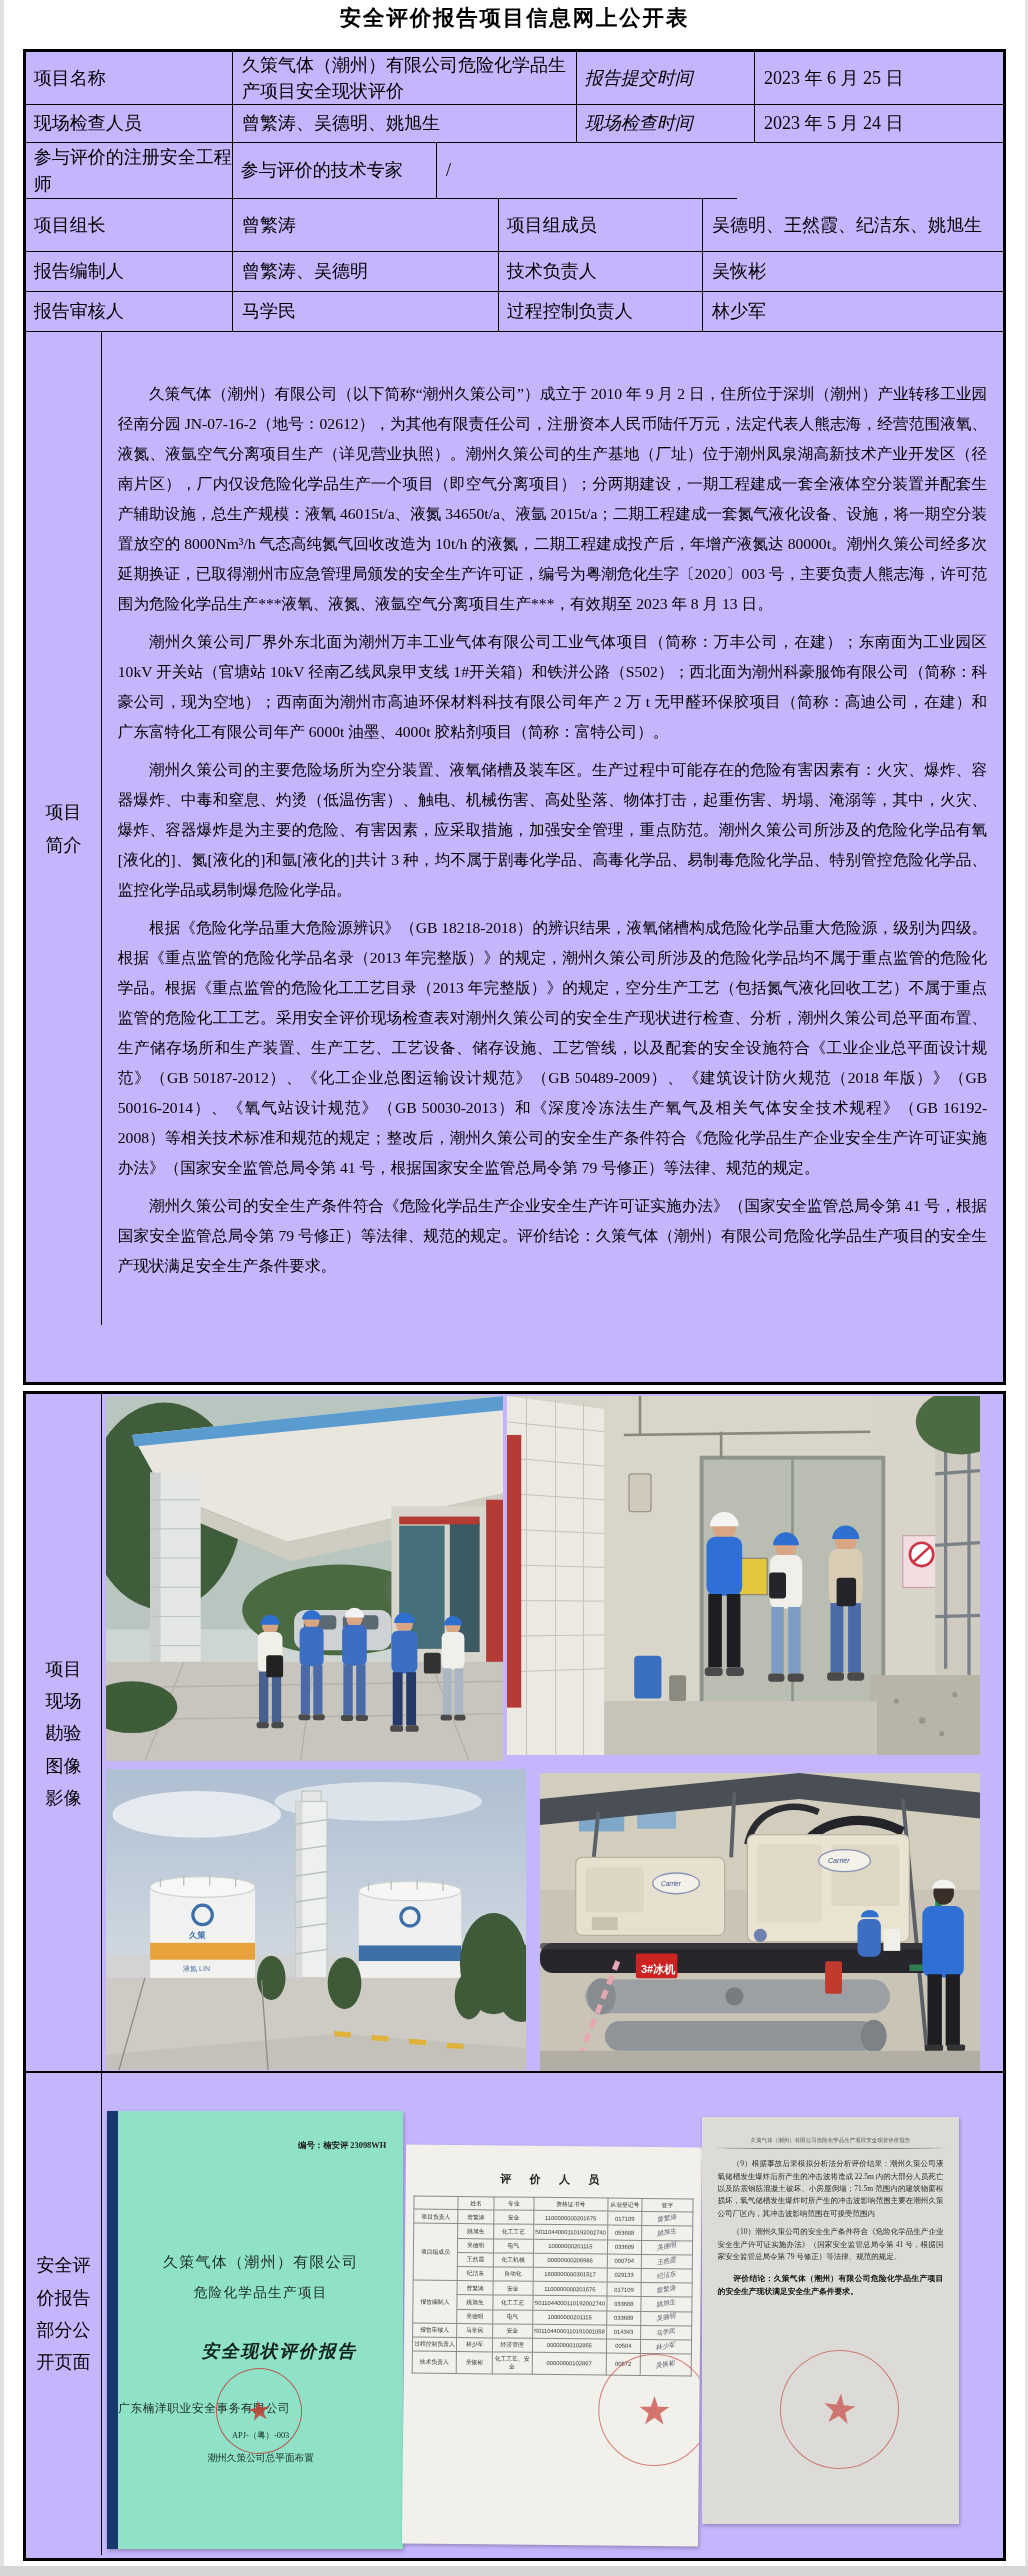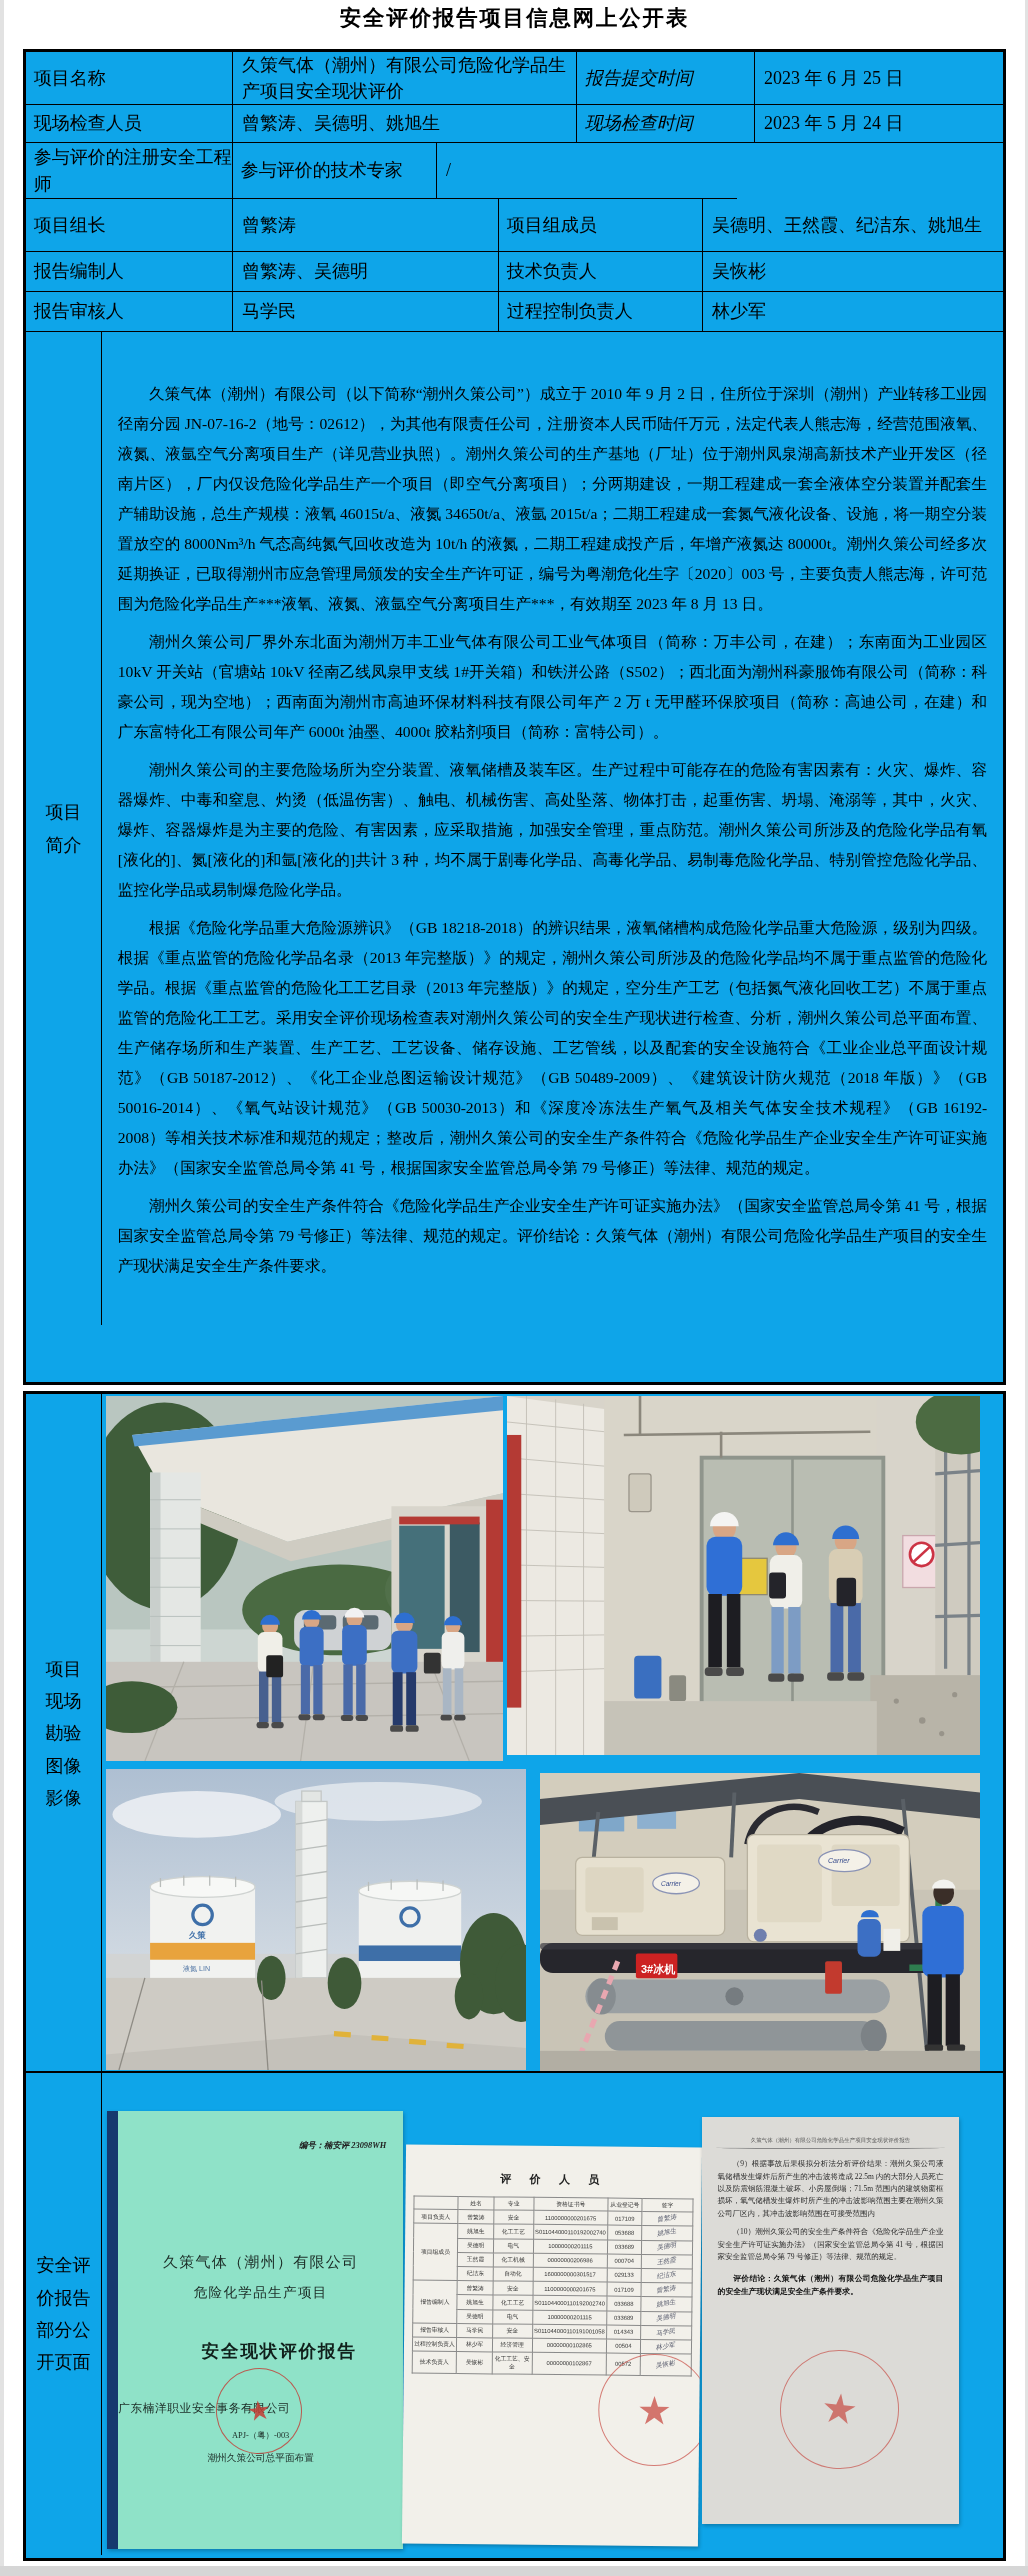--- a/index.html
+++ b/index.html
@@ -7,21 +7,21 @@
         font-family:"Liberation Serif","DejaVu Serif",serif;color:#000;}
   .edge{position:absolute;background:#e2e2e2;}
   .edge.l{left:0;top:0;width:3.9px;height:2576px;}
   .edge.r{right:0;top:0;width:3.9px;height:2576px;}
   .edge.b{left:0;top:2566px;width:1029px;height:9.7px;background:#d6d6d6;}
 
   .doc-title{position:absolute;left:0;top:2.6px;width:1029px;text-align:center;
              font-size:21.4px;font-weight:bold;letter-spacing:1.9px;}
 
   
-  .tbl{position:absolute;left:23px;width:983px;border:3.2px solid #000;box-sizing:border-box;background:#0ea5e9;}
+  .tbl{position:absolute;left:23px;width:983px;border:3.2px solid #000;box-sizing:border-box;background:#c4b5fd;}
   .t1{top:49px;height:1336px;}
   .t2{top:1391px;height:1170px;}
   .trow{display:flex;width:100%;box-sizing:border-box;}
   .cell{box-sizing:border-box;border-right:1.3px solid #000;border-bottom:1.3px solid #000;
         display:flex;align-items:center;font-size:18px;line-height:1.45;overflow:hidden;}
   .cell:last-child{border-right:none;}
   .trow:last-child .cell{border-bottom:none;}
   .lab{padding-left:7.8px;}
   .val{padding-left:9px;padding-right:5.2px;}
   
@@ -50,24 +50,24 @@
   .ph1{left:3.9px;top:1.9px;width:397px;height:365px;}
   .ph2{left:405px;top:1.9px;width:473px;height:359px;}
   .ph3{left:3.9px;top:375px;width:420px;height:301px;}
   .ph4{left:438px;top:379px;width:440px;height:298px;}
   .ovl{position:absolute;font-family:"Liberation Sans","DejaVu Sans",sans-serif;}
 
   
   .doc{position:absolute;box-shadow:1.3px 1.9px 3.9px rgba(0,0,0,.25);}
   .cover{left:5.2px;top:38px;width:296px;height:438px;background:#8fe2c8;}
   .cover .spine{position:absolute;left:0;top:0;width:11px;height:100%;background:#16386e;}
-  .cover .code{position:absolute;left:0;top:28.5px;width:279px;text-align:right;font-size:8.4px;font-weight:bold;color:#222;font-style:italic;}
+  .cover .code{position:absolute;left:0;top:28.5px;width:279px;text-align:right;font-size:8.4px;font-weight:bold;color:#222;}
   .cover .l1{position:absolute;left:11px;top:141px;width:285px;text-align:center;font-size:15px;letter-spacing:1.3px;color:#1b2b25;}
   .cover .l2{position:absolute;left:11px;top:172px;width:285px;text-align:center;font-size:13.6px;letter-spacing:1.3px;color:#1b2b25;}
-  .cover .l3{position:absolute;left:11px;top:228px;width:322px;text-align:center;font-size:17.5px;font-weight:bold;letter-spacing:1.9px;color:#10201b;}
+  .cover .l3{position:absolute;left:11px;top:228px;width:322px;text-align:center;font-size:17.5px;font-weight:bold;letter-spacing:1.9px;color:#10201b;font-style:italic;}
   .cover .l4{position:absolute;left:11px;top:290px;width:285px;font-size:11.7px;letter-spacing:0.6px;color:#1b2b25;}
   .cover .l5{position:absolute;left:11px;top:319px;width:285px;text-align:center;font-size:8.4px;color:#1b2b25;}
   .cover .l6{position:absolute;left:11px;top:340px;width:285px;text-align:center;font-size:9.7px;color:#1b2b25;}
   .stamp{position:absolute;border:1.9px solid rgba(196,59,51,.8);border-radius:50%;
          display:flex;align-items:center;justify-content:center;color:rgba(196,59,51,.85);}
   .stamp .star{font-size:27px;line-height:1;}
   .cover .stamp{left:109px;top:257px;width:84px;height:84px;transform:rotate(-8deg);}
 
   .pg2{left:302px;top:73px;width:296px;height:399px;background:#f2f0ea;transform:rotate(.6deg);overflow:hidden;}
   .pg2 .ptitle{margin:26px 0 9px 0;text-align:center;font-size:11px;letter-spacing:7.8px;font-weight:bold;color:#222;}

